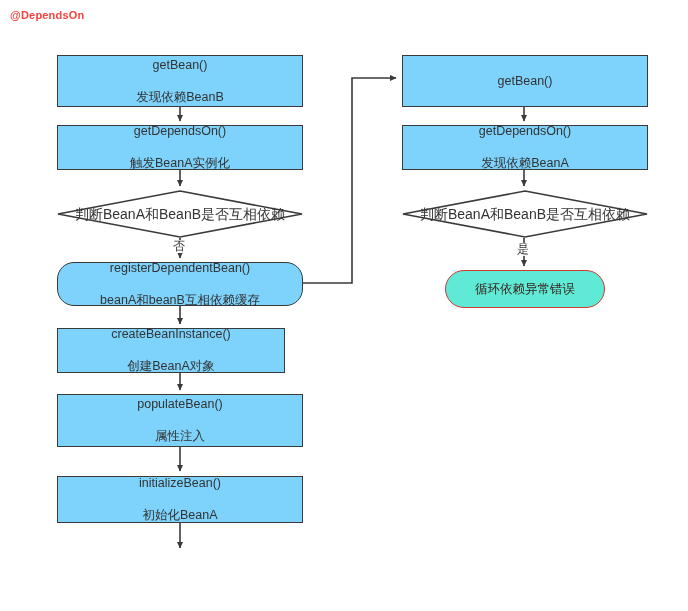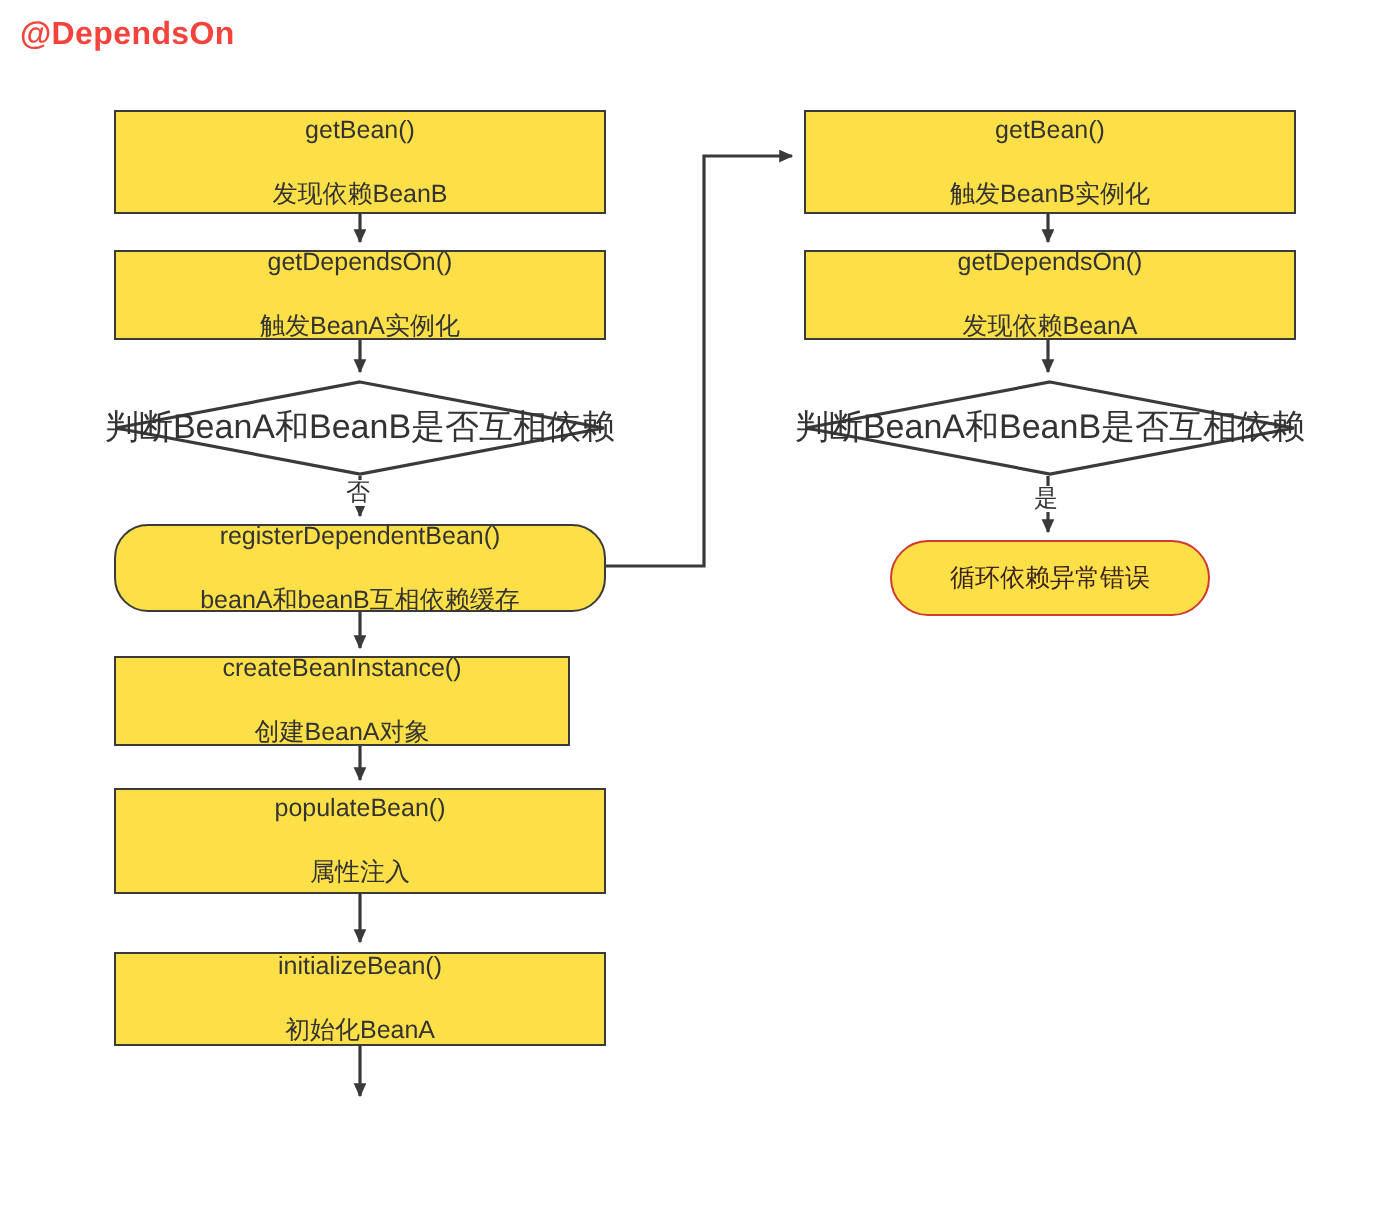--- a/index.html
+++ b/index.html
@@ -19,47 +19,47 @@
     position: absolute;
     left: 0;
     top: 0;
     width: 688px;
     height: 611px;
   }
   .title-label {
     position: absolute;
     left: 10px;
     top: 9px;
-    font-size: 16px;
+    font-size: 11px;
     font-weight: bold;
     color: #f4433c;
     letter-spacing: 0.2px;
     white-space: nowrap;
   }
   .node {
     position: absolute;
     box-sizing: border-box;
     display: flex;
     flex-direction: column;
     align-items: center;
     justify-content: center;
     text-align: center;
     font-size: 12.5px;
     line-height: 17px;
     color: #333333;
     white-space: nowrap;
   }
   .node.process {
     border: 1.6px solid #3a3a3a;
-    background: #fde047;
+    background: #7dd3fc;
     gap: 15px;
   }
   .node.error {
     border: 1.6px solid #cf3a32;
-    background: #fde047;
+    background: #5eead4;
     border-radius: 20px;
     color: #3b2320;
   }
   .node-line {
     display: block;
   }
   .decision-wrap {
     position: absolute;
     box-sizing: border-box;
   }
@@ -67,21 +67,21 @@
     position: absolute;
     left: 0;
     top: 0;
     display: block;
   }
   .decision-text {
     position: absolute;
     left: 50%;
     top: 50%;
     transform: translate(-50%, -50%);
-    font-size: 17px;
+    font-size: 14px;
     line-height: 16px;
     color: #333333;
     white-space: nowrap;
     text-align: center;
   }
   .edge-label {
     position: absolute;
     font-size: 12px;
     line-height: 13px;
     color: #333333;
@@ -165,21 +165,20 @@
   </div>
 
   <div class="node process" style="left:57px; top:476px; width:246px; height:47px;">
     <span class="node-line">initializeBean()</span>
     <span class="node-line">初始化BeanA</span>
   </div>
 
 
   <div class="node process" style="left:402px; top:55px; width:246px; height:52px;">
     <span class="node-line">getBean()</span>
-    <span class="node-line">触发BeanB实例化</span>
   </div>
 
   <div class="node process" style="left:402px; top:125px; width:246px; height:45px;">
     <span class="node-line">getDependsOn()</span>
     <span class="node-line">发现依赖BeanA</span>
   </div>
 
   <div class="decision-wrap" style="left:402px; top:190px; width:246px; height:48px;">
     <svg width="246" height="48" viewBox="0 0 246 48">
       <polygon points="123,1 245,24 123,47 1,24" fill="#ffffff" stroke="#3a3a3a" stroke-width="1.6"></polygon>

